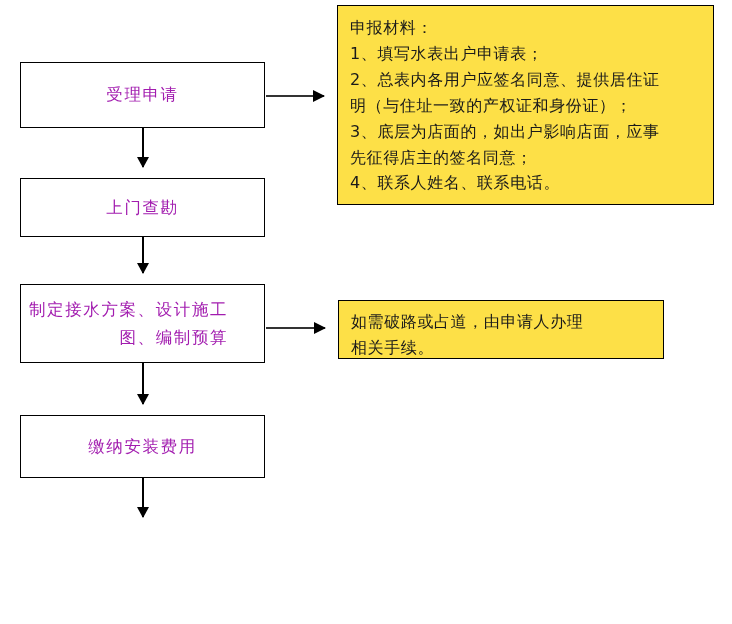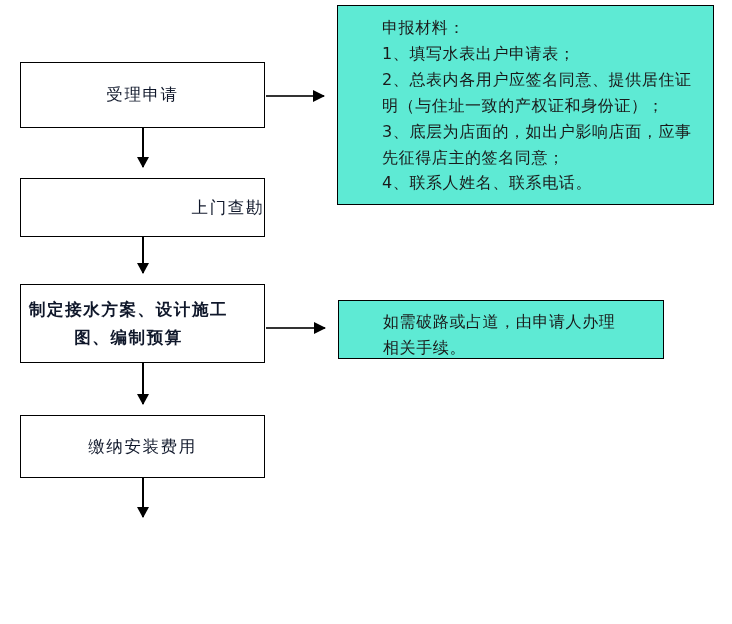--- a/index.html
+++ b/index.html
@@ -31,47 +31,45 @@
     border: 1.6px solid #000000;
     background: #ffffff;
     display: flex;
     align-items: center;
     justify-content: center;
   }
   .flow-box .box-label {
     font-size: 16.5px;
     line-height: 1.65;
     letter-spacing: 1.6px;
-    color: #0f172a;
+    color: #a21caf;
     white-space: pre-line;
     text-align: center;
   }
   .flow-box.align-left {
     justify-content: flex-start;
   }
   .flow-box.align-left .box-label {
-    text-align: center;
+    text-align: right;
     padding-left: 8px;
     padding-right: 6px;
-    font-weight: bold;
   }
 
   #box-1 { left: 20px;  top: 62px;  width: 245px; height: 66px; }
-  #box-2 { left: 20px;  top: 178px; width: 245px; height: 59px; justify-content: flex-end; }
+  #box-2 { left: 20px;  top: 178px; width: 245px; height: 59px; }
   #box-3 { left: 20px;  top: 284px; width: 245px; height: 79px; }
   #box-4 { left: 20px;  top: 415px; width: 245px; height: 63px; }
   #box-5 { left: 20px;  top: 528px; width: 245px; height: 63px; }
 
   
   .note-box {
     position: absolute;
     box-sizing: border-box;
     border: 1.6px solid #000000;
-    background: #5eead4;
-    padding-left: 32px;
+    background: #fde047;
   }
   .note-box .note-text {
     font-size: 16px;
     line-height: 1.62;
     letter-spacing: 0.6px;
     color: #1a1a1a;
     white-space: pre-line;
     padding: 9px 10px 6px 12px;
   }
   #note-1 { left: 337px; top: 5px;   width: 377px; height: 200px; }

